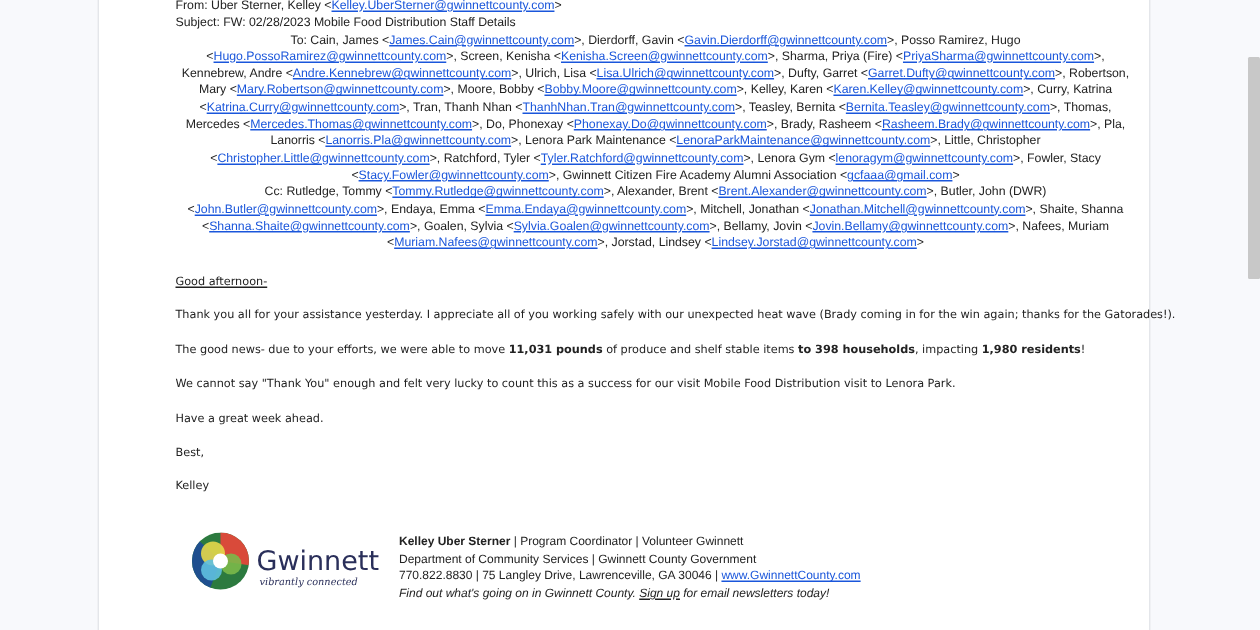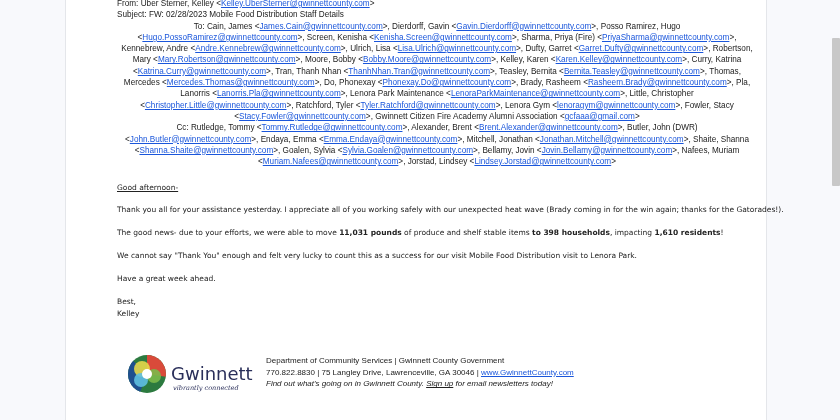--- a/index.html
+++ b/index.html
@@ -49,25 +49,25 @@
       </div>
       <div class="recips" id="cc-line">
         <span>Cc:</span>
         <span id="cc-list"><span>Rutledge, Tommy &lt;</span><a>Tommy.Rutledge@gwinnettcounty.com</a><span>&gt;, </span><span>Alexander, Brent &lt;</span><a>Brent.Alexander@gwinnettcounty.com</a><span>&gt;, </span><span>Butler, John (DWR) &lt;</span><a>John.Butler@gwinnettcounty.com</a><span>&gt;, </span><span>Endaya, Emma &lt;</span><a>Emma.Endaya@gwinnettcounty.com</a><span>&gt;, </span><span>Mitchell, Jonathan &lt;</span><a>Jonathan.Mitchell@gwinnettcounty.com</a><span>&gt;, </span><span>Shaite, Shanna &lt;</span><a>Shanna.Shaite@gwinnettcounty.com</a><span>&gt;, </span><span>Goalen, Sylvia &lt;</span><a>Sylvia.Goalen@gwinnettcounty.com</a><span>&gt;, </span><span>Bellamy, Jovin &lt;</span><a>Jovin.Bellamy@gwinnettcounty.com</a><span>&gt;, </span><span>Nafees, Muriam &lt;</span><a>Muriam.Nafees@gwinnettcounty.com</a><span>&gt;, </span><span>Jorstad, Lindsey &lt;</span><a>Lindsey.Jorstad@gwinnettcounty.com</a><span>&gt;</span></span>
       </div>
     </div>
 
     <div class="body">
       <p style="top:191px;text-decoration:underline;">Good afternoon-</p>
       <p style="top:213px;">Thank you all for your assistance yesterday. I appreciate all of you working safely with our unexpected heat wave (Brady coming in for the win again; thanks for the Gatorades!).</p>
-      <p style="top:236px;"><span>The good news- due to your efforts, we were able to move </span><b>11,031 pounds</b><span> of produce and shelf stable items </span><b>to 398 households</b><span>, impacting </span><b>1,610 residents</b><span>!</span></p>
+      <p style="top:236px;"><span>The good news- due to your efforts, we were able to move </span><b>11,031 pounds</b><span> of produce and shelf stable items </span><b>to 398 households</b><span>, impacting </span><b>1,980 residents</b><span>!</span></p>
       <p style="top:259px;">We cannot say "Thank You" enough and felt very lucky to count this as a success for our visit Mobile Food Distribution visit to Lenora Park.</p>
       <p style="top:282px;">Have a great week ahead.</p>
       <p style="top:305px;">Best,</p>
-      <p style="top:317px;">Kelley</p>
+      <p style="top:327px;">Kelley</p>
     </div>
 
     <div class="sig">
       <div class="logo">
         <svg width="130" height="44" viewBox="0 0 130 44">
           <defs>
               <clipPath id="cc">
                 <circle cx="20" cy="19" r="19"></circle>
               </clipPath>
             </defs>
@@ -78,20 +78,21 @@
             <circle cx="15" cy="14" r="8" fill="#e6d84a" opacity="0.9"></circle>
             <circle cx="27" cy="21" r="7" fill="#7bb94a" opacity="0.9"></circle>
             <circle cx="14" cy="25" r="7" fill="#5fc0e0" opacity="0.9"></circle>
             <circle cx="20" cy="19" r="5" fill="#ffffff"></circle>
           </g>
           <text x="44" y="25" font-family="DejaVu Sans, sans-serif" font-size="18" fill="#2a2f5a">Gwinnett</text>
           <text x="46" y="35" font-family="DejaVu Serif, serif" font-style="italic" font-size="6.5" fill="#2a2f5a">vibrantly connected</text>
         </svg>
       </div>
       <div class="sig-text">
+        <div><b>Kelley Uber Sterner</b><span> | Program Coordinator | Volunteer Gwinnett</span></div>
         <div>Department of Community Services | Gwinnett County Government</div>
         <div><span>770.822.8830 | 75 Langley Drive, Lawrenceville, GA 30046 | </span><a>www.GwinnettCounty.com</a></div>
         <div style="font-style:italic;"><span>Find out what's going on in Gwinnett County. </span><a style="color:#222;">Sign up</a><span> for email newsletters today!</span></div>
       </div>
     </div>
 
   </div>
 </div>
 
 <div class="scrollbar"></div>

